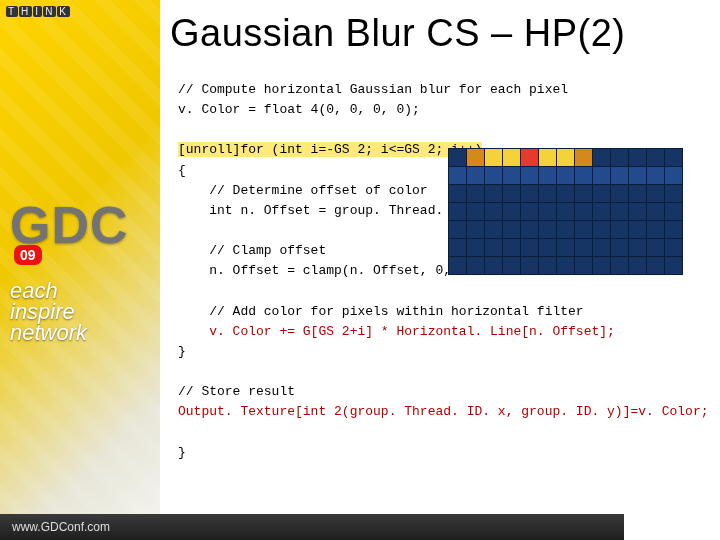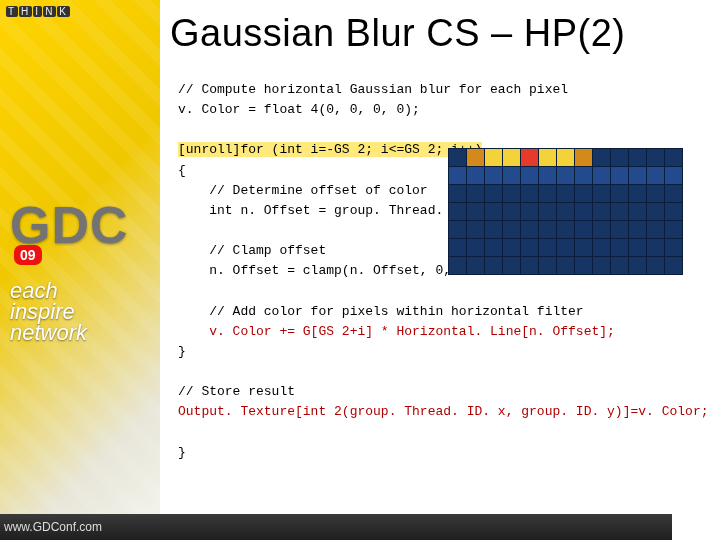--- a/index.html
+++ b/index.html
@@ -10,21 +10,21 @@
   .leftcol { position: absolute; top: 0; left: 0; width: 160px; height: 540px; }
   .yellowbg { position: absolute; top: 0; left: 0; width: 160px; height: 540px; background: linear-gradient(135deg, #ffd400 0%, #f0c800 40%, #e8e6d8 80%, #f5f5f0 100%); }
   .yellowbg::after{ content:""; position:absolute; inset:0; background: repeating-linear-gradient(45deg, rgba(255,255,255,.15) 0 12px, rgba(0,0,0,0) 12px 28px); opacity:.5; }
   .thinklogo { position: absolute; top: 6px; left: 6px; font-size: 10px; letter-spacing: 2px; color: #444; }
   .thinklogo b { background:#333; color:#eee; padding:0 2px; margin-right:1px; border-radius:2px; font-weight:normal;}
   .gdclogo { position: absolute; top: 195px; left: 10px; width: 140px; color:#fff; }
   .gdc-big { font-size: 52px; font-weight: 800; letter-spacing: 1px; color:#737373; text-shadow:0 1px 3px rgba(0,0,0,.4); }
   .gdc-badge { display:inline-block; background:#e11; color:#fff; font-weight:800; font-size:14px; padding:2px 6px; border-radius:7px; position:relative; top:-10px; left:4px;}
   .gdc-words { margin-top:6px; font-style: italic; font-size: 22px; line-height: 1; color:#fff; font-weight:300; text-shadow:0 1px 2px rgba(0,0,0,.5);}
   .gdc-words div { margin-top: -1px; }
-  .footer { position: absolute; bottom: 0; left: 0; width: 672px; height: 26px; background: linear-gradient(#3a3a3a,#1e1e1e); color:#ddd; font-size: 12px; line-height: 26px; padding-left: 4px; }
+  .footer { position: absolute; bottom: 0; left: 0; width: 624px; height: 26px; background: linear-gradient(#3a3a3a,#1e1e1e); color:#ddd; font-size: 12px; line-height: 26px; padding-left: 12px; }
 
   
   .title { position: absolute; top: 12px; left: 170px; width: 540px; font-size: 38px; color:#000000; letter-spacing: 0.5px; }
 
   
   .code { position: absolute; top: 80px; left: 178px; width: 530px; font-family: "Courier New", Courier, monospace; font-size: 13px; line-height: 1.55; color: #000; white-space: pre; }
   .code .c  { color: #000000; }   
   .code .k  { color: #b00000; }   
   .code .hl { background: #ffe97a; } 
 

